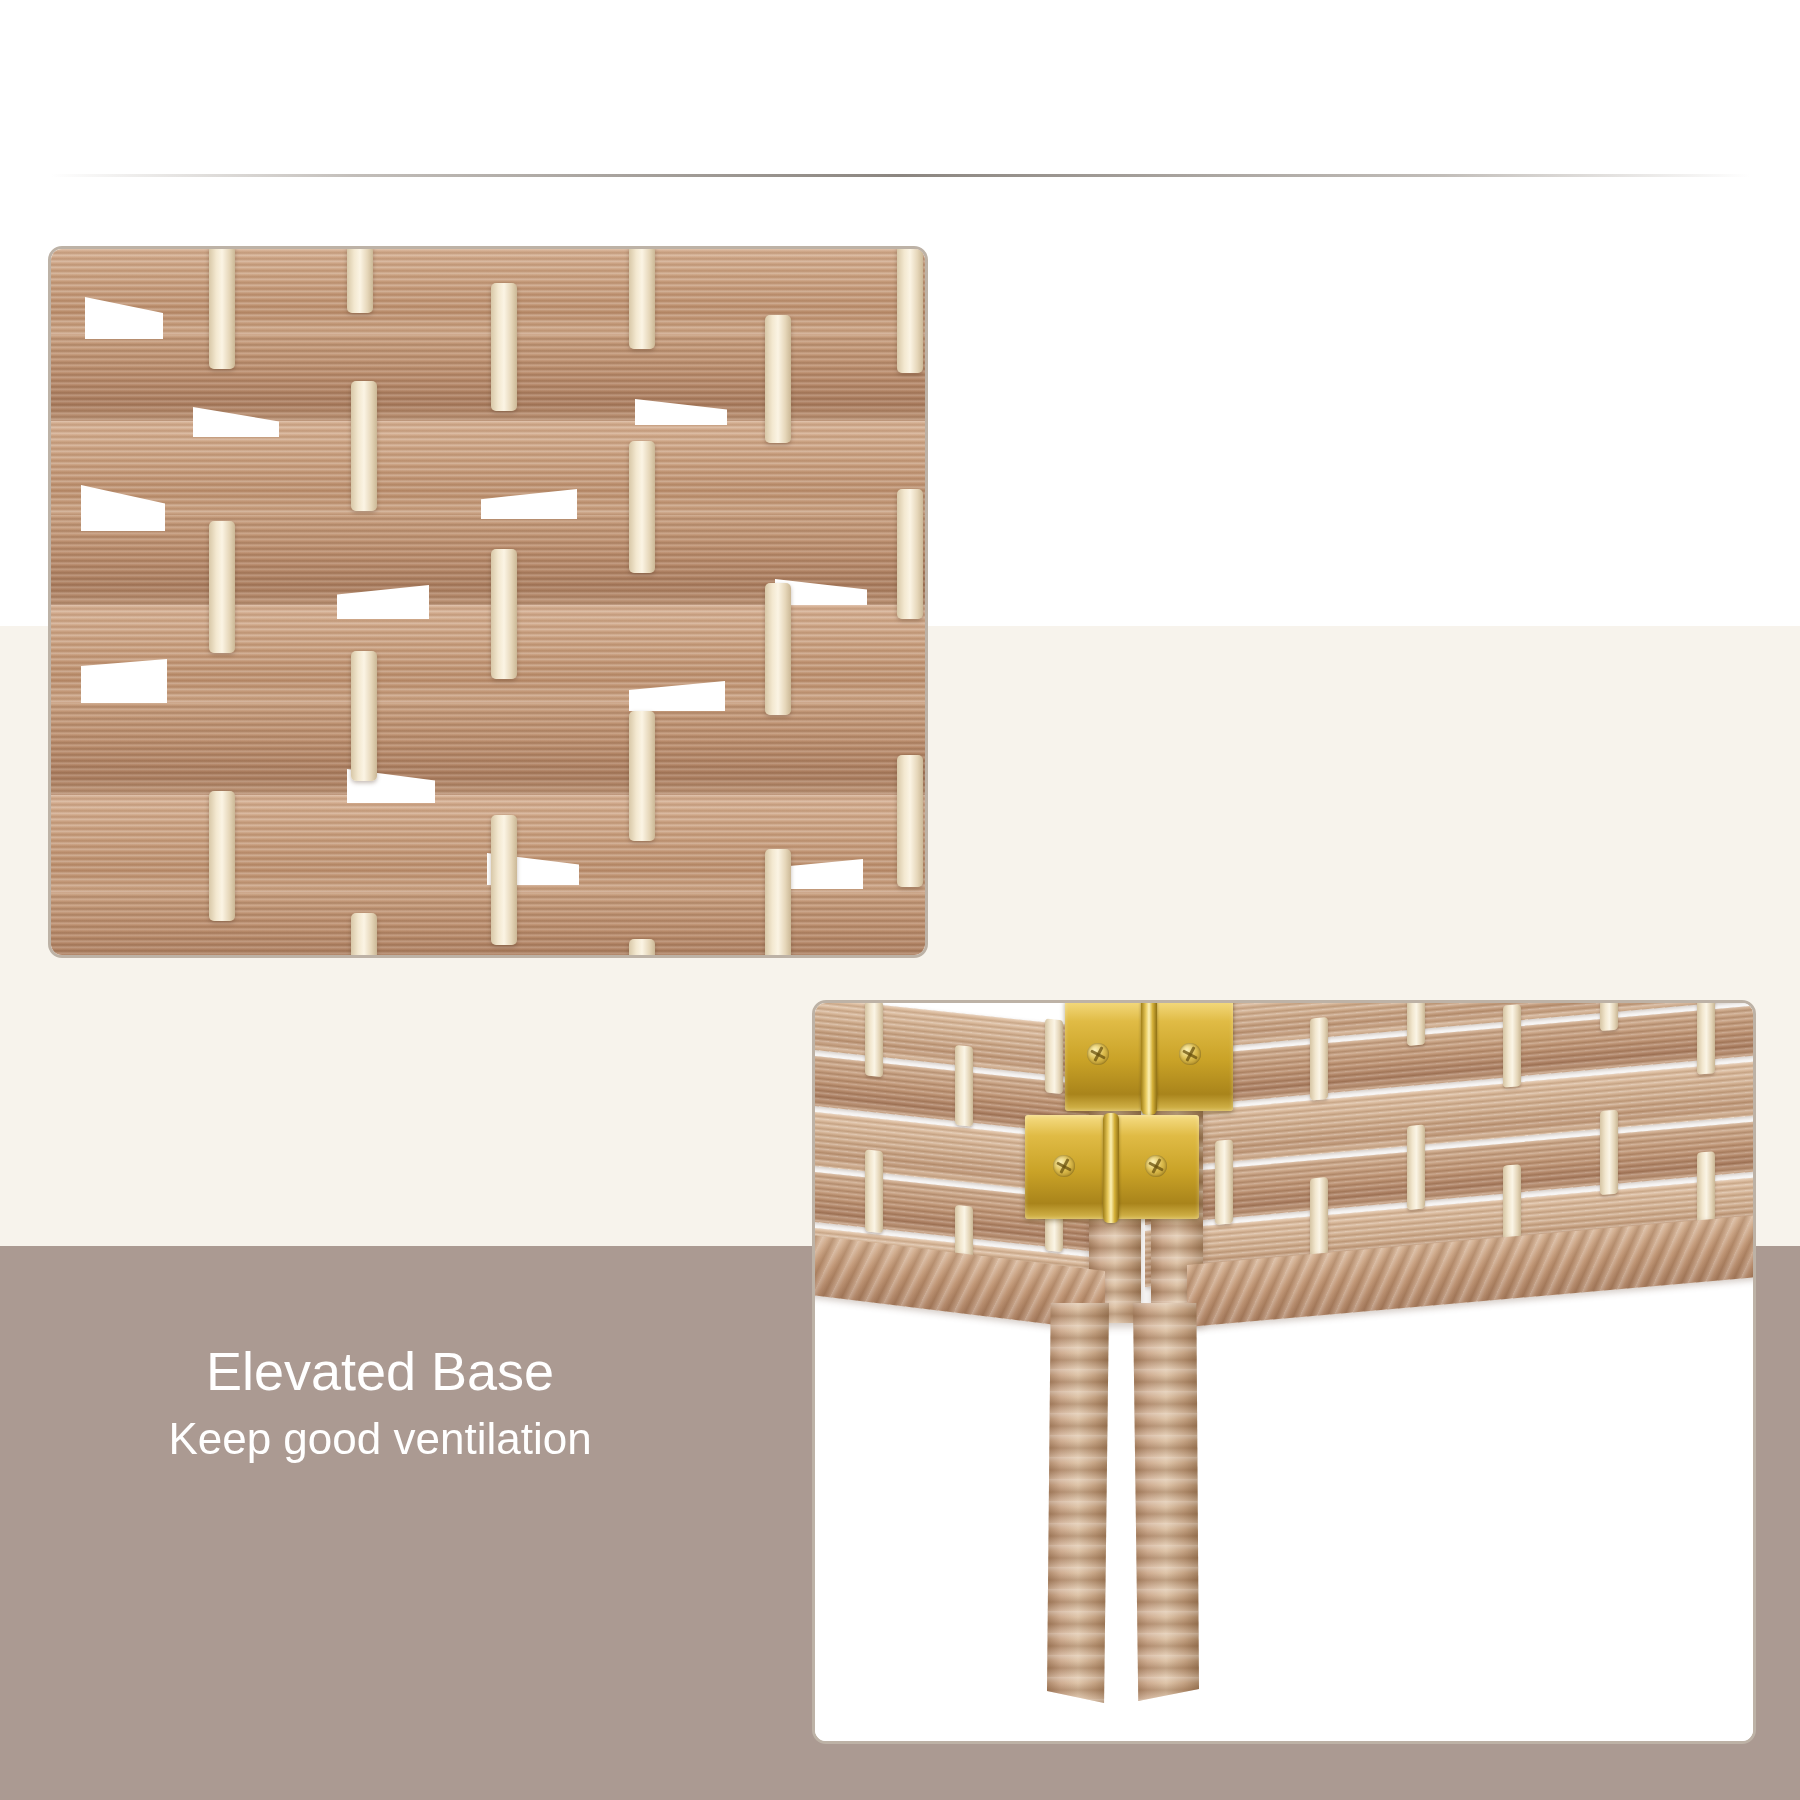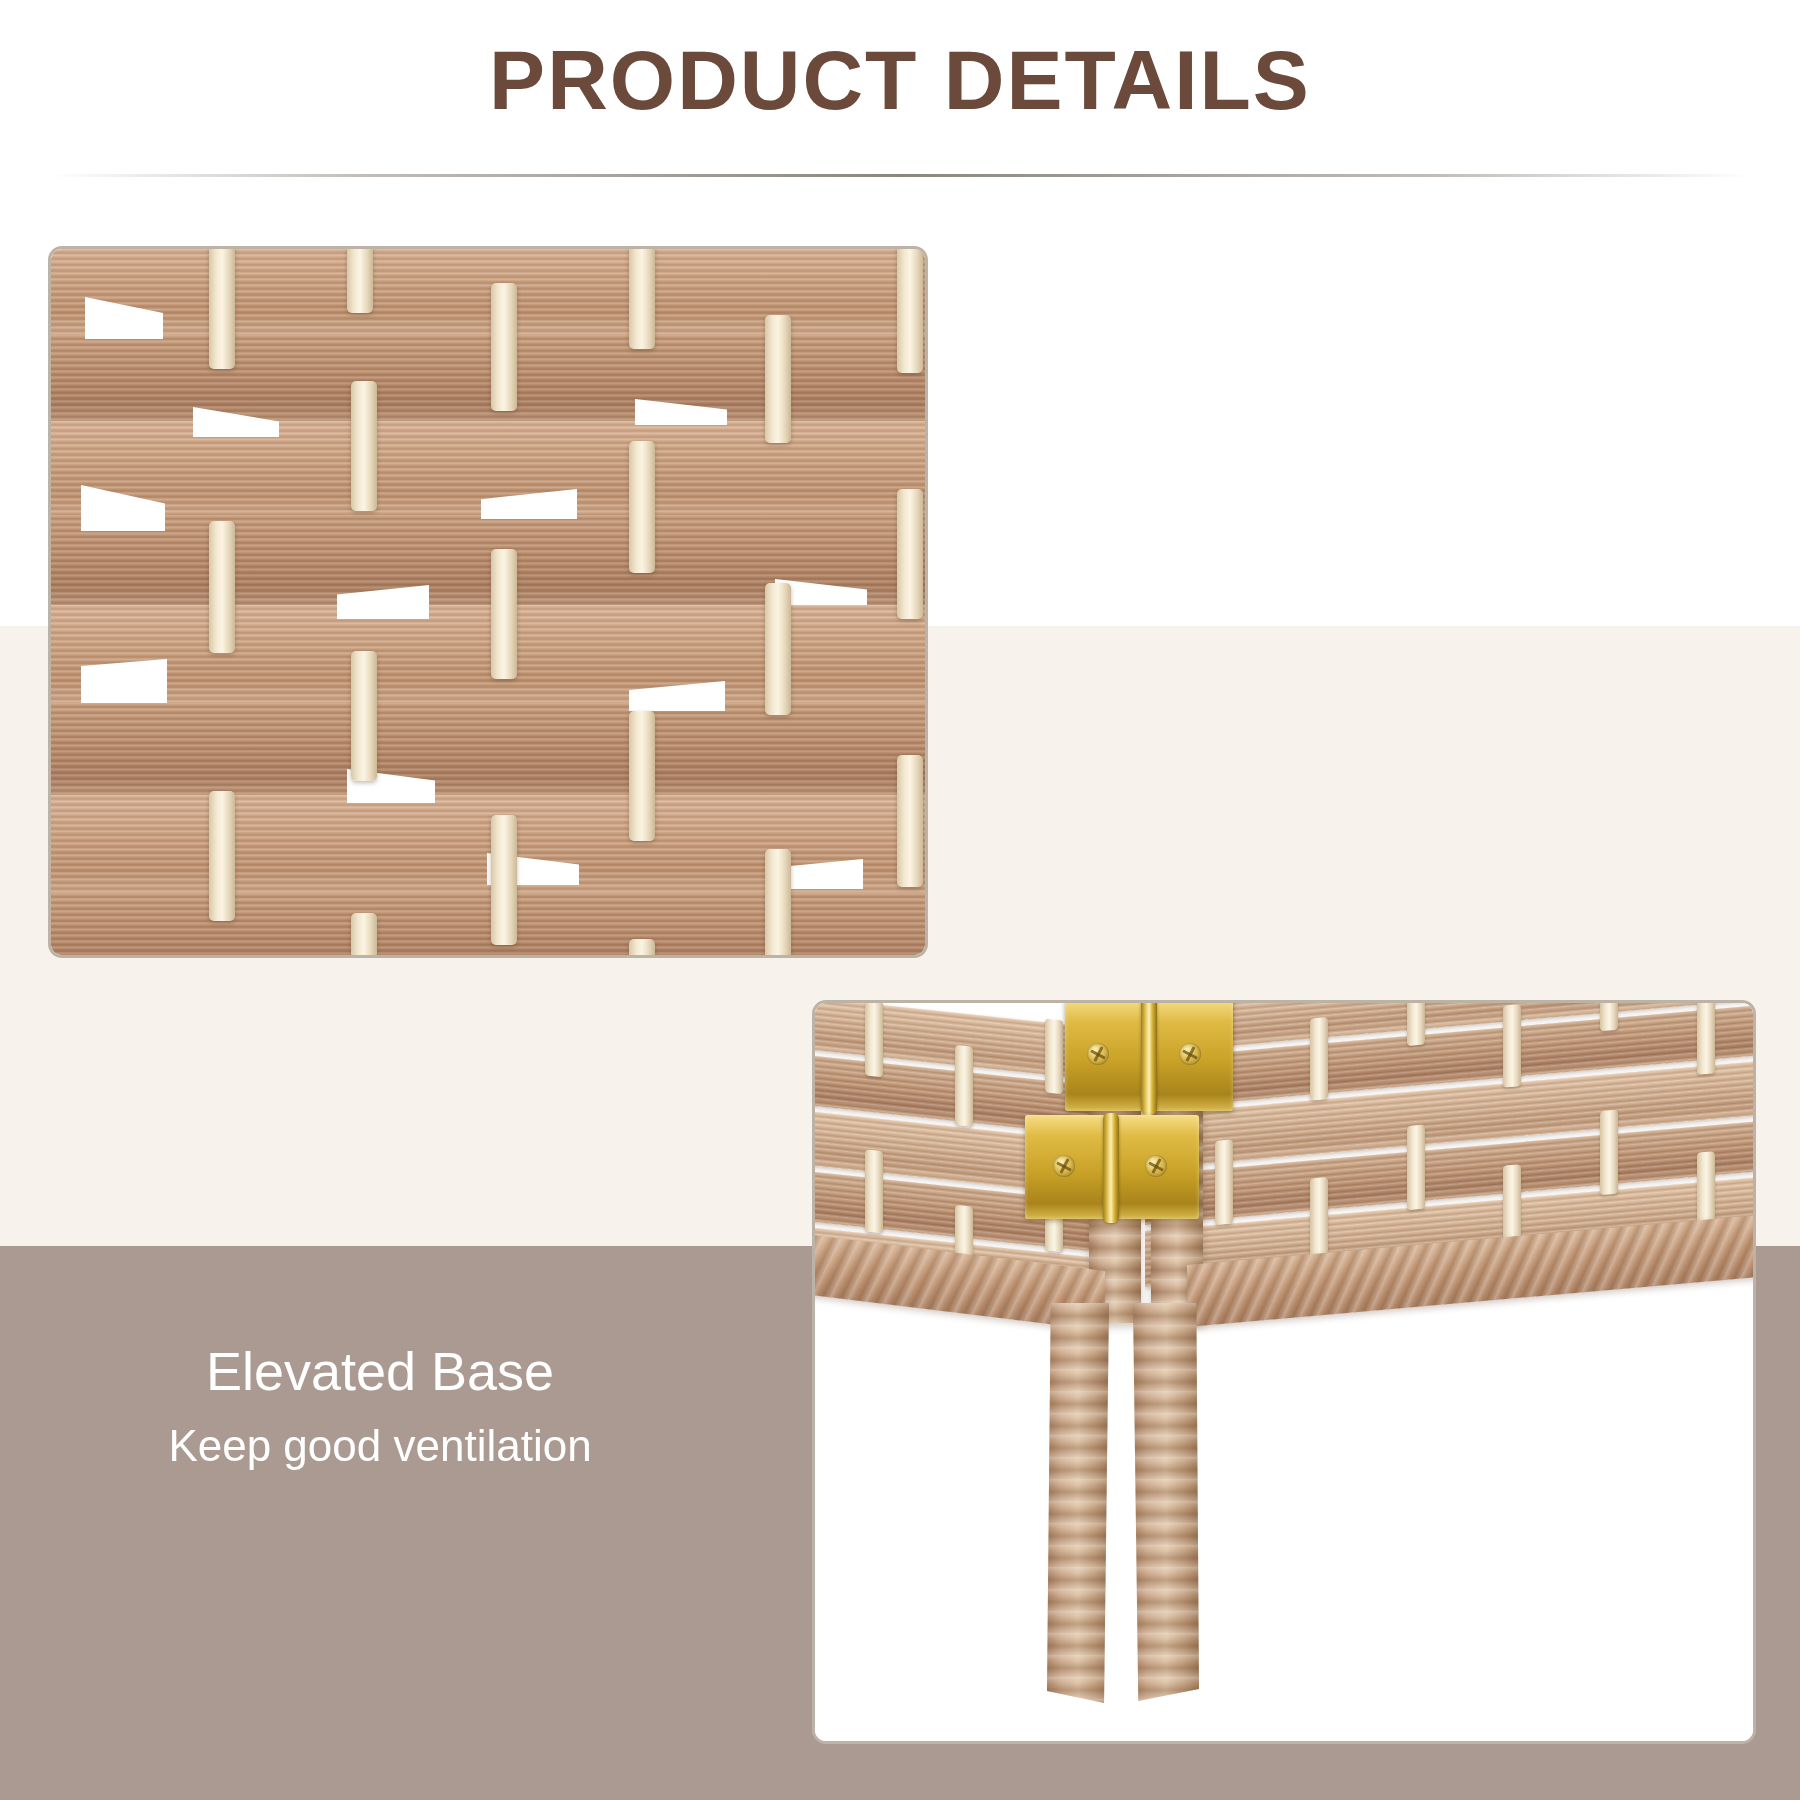--- a/index.html
+++ b/index.html
@@ -239,21 +239,21 @@
   .feature-left .f-title {
     font-size: 54px;
     color: #ffffff;
     line-height: 1.25;
     white-space: nowrap;
   }
   .feature-left .f-sub {
     font-size: 44px;
     color: #ffffff;
     line-height: 1.3;
-    margin-top: 11px;
+    margin-top: 4px;
     white-space: nowrap;
   }
 
   .arrow-marker {
     position: absolute;
     width: 0; height: 0;
   }
   #arrow-left-pointer {
     left: 1408px;
     top: 616px;
@@ -265,21 +265,20 @@
 </style>
 </head>
 <body>
 
 <div id="page">
 
   <div class="band band-white"></div>
   <div class="band band-cream"></div>
   <div class="band band-taupe"></div>
 
-  <div class="header-title">PRODUCT DETAILS</div>
   <div class="header-divider"></div>
 
   <div class="photo-card" id="photo-weave">
     <div class="photo-inner">
       <div class="weave-bg"></div>
 
       <div class="weave-row" style="top:-6px;  height:96px;"></div>
       <div class="weave-row dark" style="top:86px;  height:92px;"></div>
       <div class="weave-row" style="top:172px; height:100px;"></div>
       <div class="weave-row dark" style="top:266px; height:96px;"></div>

